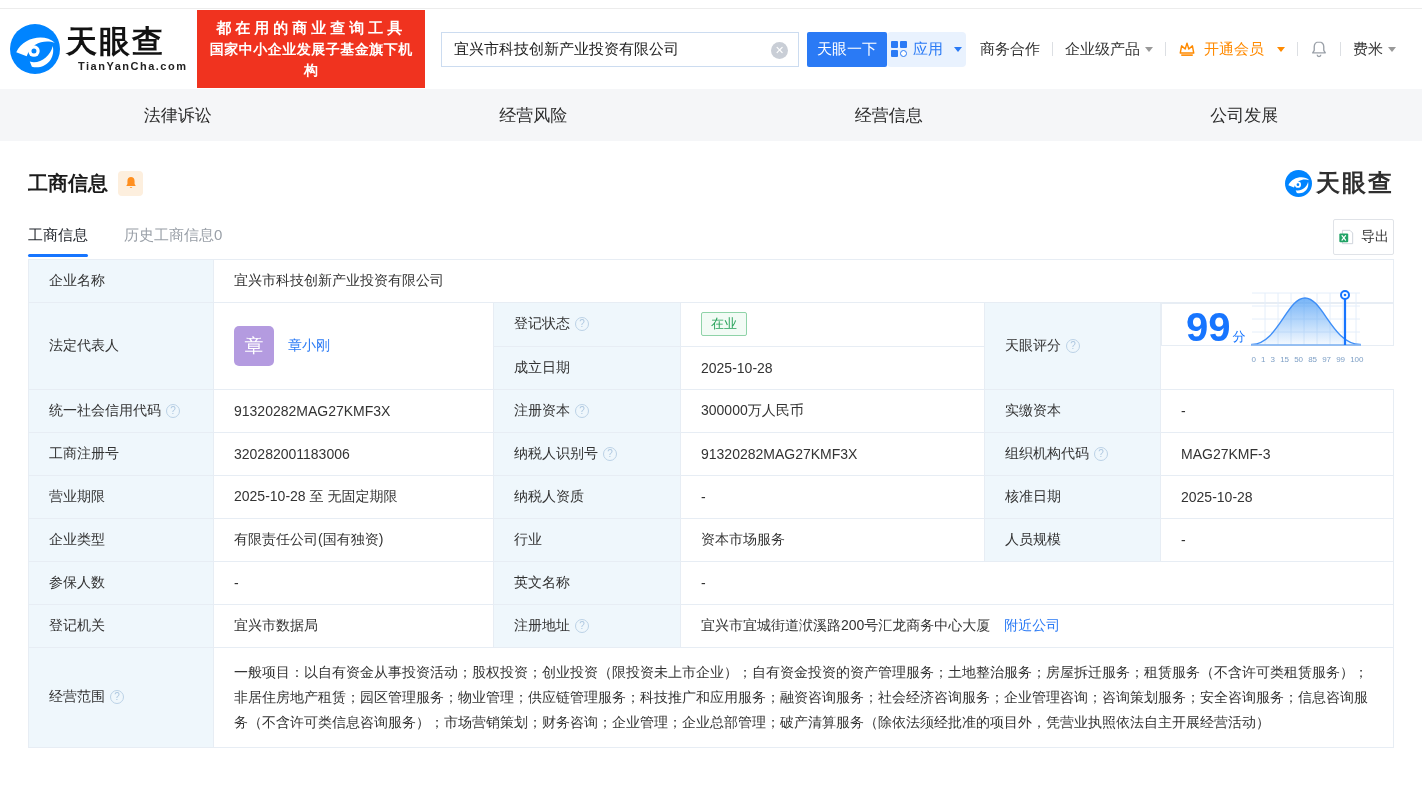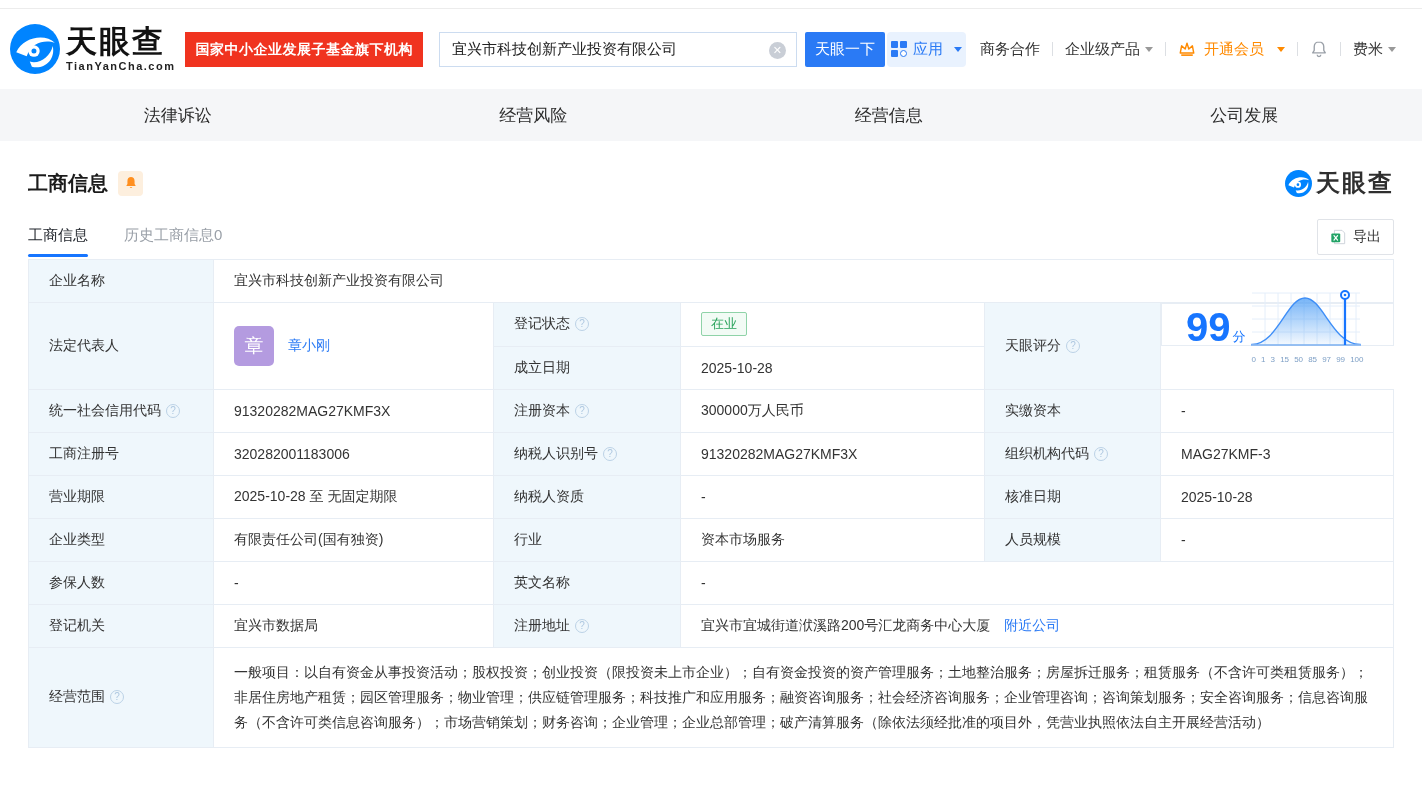--- a/index.html
+++ b/index.html
@@ -8,21 +8,21 @@
 
   
   .top-strip { height:9px; border-bottom:1px solid #ececec; }
 
   
   .topbar { height:80px; display:flex; align-items:center; padding:0 26px 0 10px; background:#fff; }
   .logo { display:flex; align-items:center; cursor:pointer; }
   .logo-swirl { width:50px; height:50px; flex:0 0 auto; }
   .logo-txt { margin-left:6px; }
   .logo-cn { font-size:31px; font-weight:bold; color:#121212; letter-spacing:2px; line-height:1; }
-  .logo-en { font-size:11px; color:#222; letter-spacing:1.5px; font-weight:bold; margin-top:3px; }
+  .logo-en { font-size:11px; color:#222; letter-spacing:1.5px; font-weight:bold; margin-top:3px;margin-left:12px; }
   .slogan { margin-left:10px; background:#f0331f; color:#fff; padding:7px 10px; text-align:center; }
   .slogan-l1 { font-size:15px; font-weight:bold; letter-spacing:4px; line-height:1.5; }
   .slogan-l2 { font-size:14px; font-weight:bold; letter-spacing:0.5px; line-height:1.5; }
 
   .searchbox { margin-left:16px; width:446px; }
   .search-tabs { display:flex; align-items:flex-end; height:28px; }
   .search-tab { font-size:15px; color:#222; padding:4px 13px; cursor:pointer; }
   .search-tab.active { background:#2a7af5; color:#fff; border-radius:2px 2px 0 0; }
   .search-row { display:flex; }
   .search-input-wrap { position:relative; width:358px; height:35px; border:1px solid #ccdcf0; }
@@ -62,21 +62,21 @@
   .bell-badge { width:25px; height:25px; background:#fdefde; border-radius:4px; margin-left:10px; display:flex; align-items:center; justify-content:center; cursor:pointer; }
   .watermark { margin-left:auto; display:flex; align-items:center; gap:4px; }
   .watermark .logo-swirl { width:27px; height:27px; }
   .watermark-txt { font-size:24px; font-weight:bold; color:#2f2f2f; letter-spacing:2px; }
 
   
   .subtab-row { margin:18px 28px 0; display:flex; align-items:flex-end; position:relative; height:40px; }
   .subtab { font-size:15px; padding-bottom:12px; margin-right:36px; cursor:pointer; position:relative; color:#9aa0a8; }
   .subtab.active { color:#23272e; }
   .subtab.active::after { content:""; position:absolute; left:0; right:0; bottom:0; height:3px; background:#1775ff; border-radius:2px; }
-  .export-btn { position:absolute; right:0; bottom:2px; display:flex; align-items:center; gap:7px; border:1px solid #e0e3e8; background:#fff; border-radius:2px; padding:8px 12px; font-size:14px; color:#333; cursor:pointer; font-family:inherit; }
+  .export-btn { position:absolute; right:0; bottom:2px; display:flex; align-items:center; gap:7px; border:1px solid #e0e3e8; background:#fff; border-radius:2px; padding:8px 4px; font-size:14px; color:#333; cursor:pointer; font-family:inherit; }
 
   
   .info-table { width:1366px; margin:2px 28px 16px; border-collapse:collapse; table-layout:fixed; }
   .info-table td { border:1px solid #e7edf4; font-size:14px; color:#333; vertical-align:middle; height:43px; }
   td.lbl { background:#eff7fc; padding-left:20px; }
   td.val { background:#fff; padding-left:20px; }
   .iq { display:inline-block; width:14px; height:14px; border-radius:50%; border:1px solid #bcd2e6; color:#aec8e0; font-size:10px; line-height:12px; text-align:center; margin-left:5px; vertical-align:1px; }
   .iq::before { content:"?"; }
   .rep-cell { display:flex; align-items:center; gap:14px; }
   .avatar { width:40px; height:40px; border-radius:5px; background:#b49be0; color:#fff; font-size:19px; display:flex; align-items:center; justify-content:center; }
@@ -106,20 +106,21 @@
         <circle cx="23" cy="26" r="5.5" fill="#fff"></circle>
         <circle cx="23" cy="26" r="2.4" fill="#0084ff"></circle>
       </svg>
       <div class="logo-txt">
         <div class="logo-cn">天眼查</div>
         <div class="logo-en">TianYanCha.com</div>
       </div>
     </div>
 
     <div class="slogan">
+      <div class="slogan-l1">都在用的商业查询工具</div>
       <div class="slogan-l2">国家中小企业发展子基金旗下机构</div>
     </div>
 
     <div class="searchbox">
       <div class="search-row">
         <div class="search-input-wrap">
           <input class="search-input" value="宜兴市科技创新产业投资有限公司" style="">
           <span class="clear-icon"></span>
         </div>
         <button class="search-btn">天眼一下</button>

